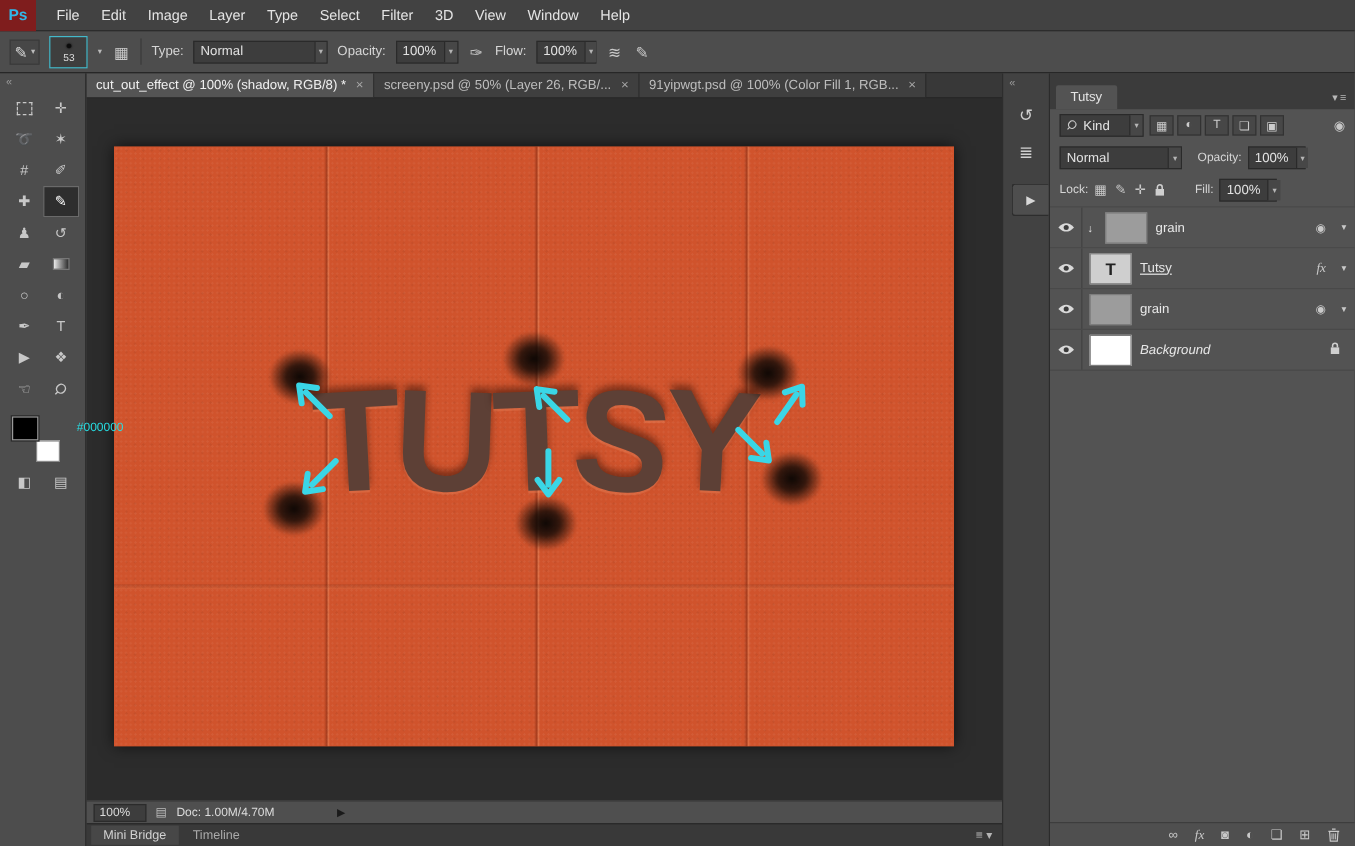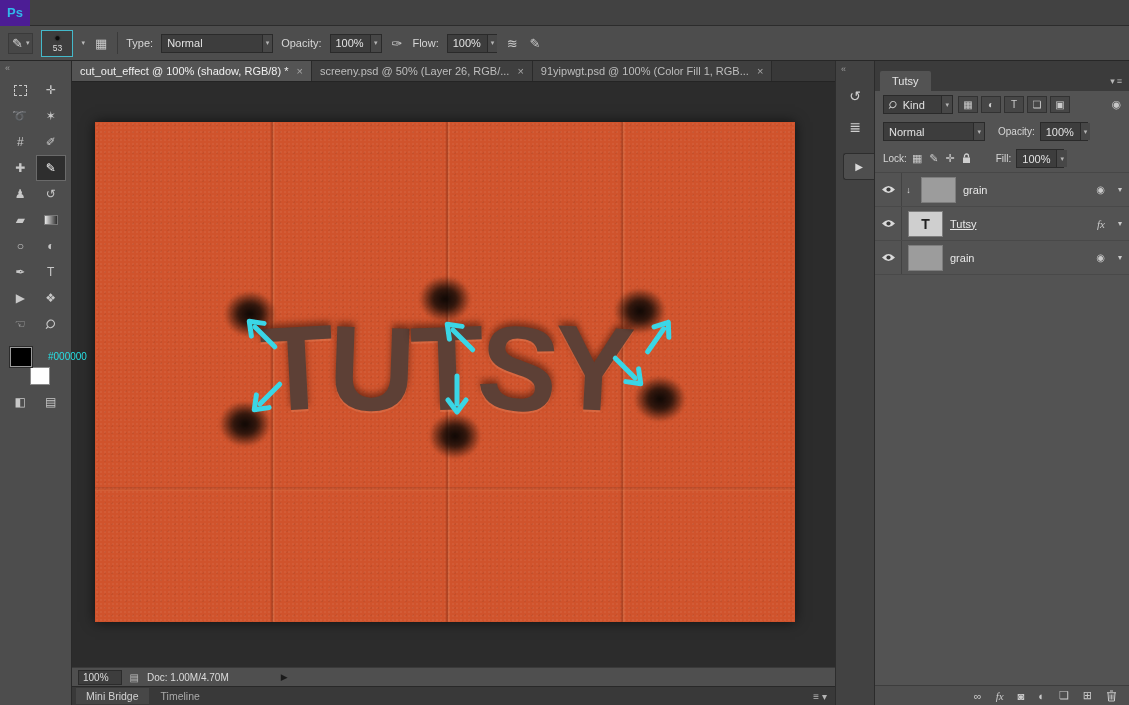--- a/index.html
+++ b/index.html
@@ -1,21 +1,21 @@
 <!DOCTYPE html>
 <html><head>
 <meta charset="utf-8">
 <style>
 *{margin:0;padding:0;box-sizing:border-box;font-family:"Liberation Sans",sans-serif;}
 html,body{width:1129px;height:705px;}
 body{position:relative;background:#454545;overflow:hidden;font-size:12px;color:#ddd;}
 
 
 .menubar{position:absolute;top:0;left:0;right:0;height:26px;background:#424242;border-bottom:1px solid #2c2c2c;display:flex;align-items:center;z-index:10;}
-.ps-logo{width:30px;height:26px;background:#4c1d95;color:#31b8ea;font-weight:bold;font-size:13px;display:flex;align-items:center;justify-content:center;margin-right:8px;}
+.ps-logo{width:30px;height:26px;background:#7f1d1d;color:#31b8ea;font-weight:bold;font-size:13px;display:flex;align-items:center;justify-content:center;margin-right:8px;}
 .menu-items{display:flex;height:100%;}
 .menu-item{padding:0 9px;color:#e4e4e4;font-size:12px;display:flex;align-items:center;cursor:default;}
 
 
 .optionsbar{position:absolute;top:26px;left:0;right:0;height:35px;background:#4d4d4d;border-bottom:1px solid #272727;display:flex;align-items:center;gap:8px;padding:0 8px;z-index:9;}
 .tool-preset{display:flex;align-items:center;gap:3px;color:#d8d8d8;font-size:13px;padding:2px 3px;border:1px solid #3a3a3a;background:#474747;}
 .tiny-caret{font-size:7px;color:#bbb;}
 .brush-pv{width:32px;height:27px;border:1px solid #44b9ca;background:#3e3e3e;display:flex;flex-direction:column;align-items:center;justify-content:center;line-height:1;}
 .brush-pv .dot{font-size:9px;color:#111;text-shadow:0 0 2px #000;color:#0c0c0c;}
 .brush-pv .bsz{font-size:8.5px;color:#ddd;margin-top:1px;}
@@ -29,21 +29,21 @@
 .toolbar{position:absolute;top:61px;left:0;width:72px;bottom:0;background:#4d4d4d;border-right:1px solid #292929;z-index:6;}
 .tb-collapse{padding:2px 5px;color:#9b9b9b;font-size:9px;}
 .tools{display:grid;grid-template-columns:1fr 1fr;padding:2px 5px;}
 .tool{height:26px;display:flex;align-items:center;justify-content:center;color:#c8c8c8;font-size:12px;}
 .tool.selected{background:#2e2e2e;border:1px solid #6a6a6a;color:#fff;}
 .dashbox{width:13px;height:11px;border:1px dashed #c8c8c8;display:inline-block;}
 .gradbox{width:14px;height:10px;background:linear-gradient(90deg,#e8e8e8,#2d2d2d);border:1px solid #777;display:inline-block;}
 .swatch-wrap{position:relative;width:46px;height:42px;margin:6px 0 2px 10px;}
 .sw-bg{position:absolute;right:6px;bottom:2px;width:20px;height:18px;background:#fff;border:1px solid #8a8a8a;}
 .sw-fg{position:absolute;left:0;top:2px;width:22px;height:20px;background:#000;border:1px solid #9a9a9a;box-shadow:0 0 0 1px #2c2c2c;}
-.hexlabel{position:absolute;left:38px;top:6px;color:#27dfe4;font-size:10px;white-space:nowrap;z-index:40;}
+.hexlabel{position:absolute;left:54px;top:6px;color:#27dfe4;font-size:10px;white-space:nowrap;z-index:40;}
 .tools2{display:grid;grid-template-columns:1fr 1fr;padding:0 5px;}
 
 
 .center{position:absolute;left:72px;top:61px;width:763px;bottom:0;display:flex;flex-direction:column;background:#2c2c2c;}
 .doctabs{height:21px;background:#383838;border-bottom:1px solid #242424;display:flex;align-items:stretch;}
 .doctab{padding:0 8px;display:flex;align-items:center;gap:8px;font-size:11px;color:#bdbdbd;background:#3f3f3f;border-right:1px solid #2a2a2a;white-space:nowrap;max-width:262px;overflow:hidden;}
 .doctab.active{background:#545454;color:#f0f0f0;}
 .doctab .close{color:#a8a8a8;font-size:11px;}
 .pasteboard{flex:1;position:relative;}
 .canvas-img{position:absolute;left:23px;top:40px;width:700px;height:500px;background:#d0532c;box-shadow:0 0 12px rgba(0,0,0,.65);overflow:hidden;
@@ -113,20 +113,33 @@
 .lp-fill{flex:1;}
 .lp-footer{height:20px;border-top:1px solid #3d3d3d;background:#4f4f4f;display:flex;align-items:center;justify-content:flex-end;gap:14px;padding:0 12px;flex:none;}
 .fic{color:#c9c9c9;font-size:11px;display:inline-flex;align-items:center;}
 .fic.fx{font-style:italic;font-family:"Liberation Serif",serif;}
 </style>
 </head>
 <body>
 
 <div class="menubar">
   <div class="ps-logo">Ps</div>
+  <div id="menu-items" class="menu-items">
+      <div class="menu-item">File</div>
+      <div class="menu-item">Edit</div>
+      <div class="menu-item">Image</div>
+      <div class="menu-item">Layer</div>
+      <div class="menu-item">Type</div>
+      <div class="menu-item">Select</div>
+      <div class="menu-item">Filter</div>
+      <div class="menu-item">3D</div>
+      <div class="menu-item">View</div>
+      <div class="menu-item">Window</div>
+      <div class="menu-item">Help</div>
+    </div>
 </div>
 
 <div class="optionsbar">
   <span class="tool-preset">
     <span>✎</span>
     <span class="tiny-caret">▾</span>
   </span>
   <div class="brush-pv">
     <span class="dot">●</span>
     <span class="bsz">53</span>
@@ -398,20 +411,34 @@
           <svg width="15" height="9" viewBox="0 0 15 9">
             <path d="M1 4.5 Q7.5 -2.5 14 4.5 Q7.5 11.5 1 4.5Z" fill="#d9d9d9"></path>
             <circle cx="7.5" cy="4.5" r="2.1" fill="#3a3a3a"></circle>
           </svg>
         </div>
         <div class="thumb t-grain"></div>
         <span class="lname">grain</span>
         <span class="bdg c1">◉</span>
         <span class="bdg c2">▾</span>
       </div>
+      <div class="lrow">
+        <div class="eye">
+          <svg width="15" height="9" viewBox="0 0 15 9">
+            <path d="M1 4.5 Q7.5 -2.5 14 4.5 Q7.5 11.5 1 4.5Z" fill="#d9d9d9"></path>
+            <circle cx="7.5" cy="4.5" r="2.1" fill="#3a3a3a"></circle>
+          </svg>
+        </div>
+        <div class="thumb t-white"></div>
+        <span class="lname i">Background</span>
+        <span class="bdg lockb"><svg width="9" height="11" viewBox="0 0 9 11">
+            <rect x="1" y="4.5" width="7" height="5.5" fill="#cfcfcf"></rect>
+            <path d="M2.5 4.5 V3 a2 2 0 0 1 4 0 V4.5" fill="none" stroke="#cfcfcf" stroke-width="1.3"></path>
+          </svg></span>
+      </div>
     </div>
   <div class="lp-fill"></div>
   <div id="lpfooter" class="lp-footer">
       <span class="fic">∞</span>
       <span class="fic fx">fx</span>
       <span class="fic">◙</span>
       <span class="fic">◐</span>
       <span class="fic">❏</span>
       <span class="fic">⊞</span>
       <span class="fic">

